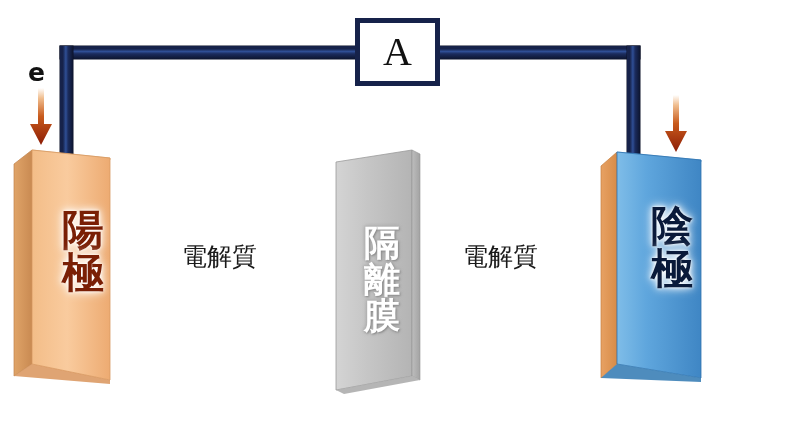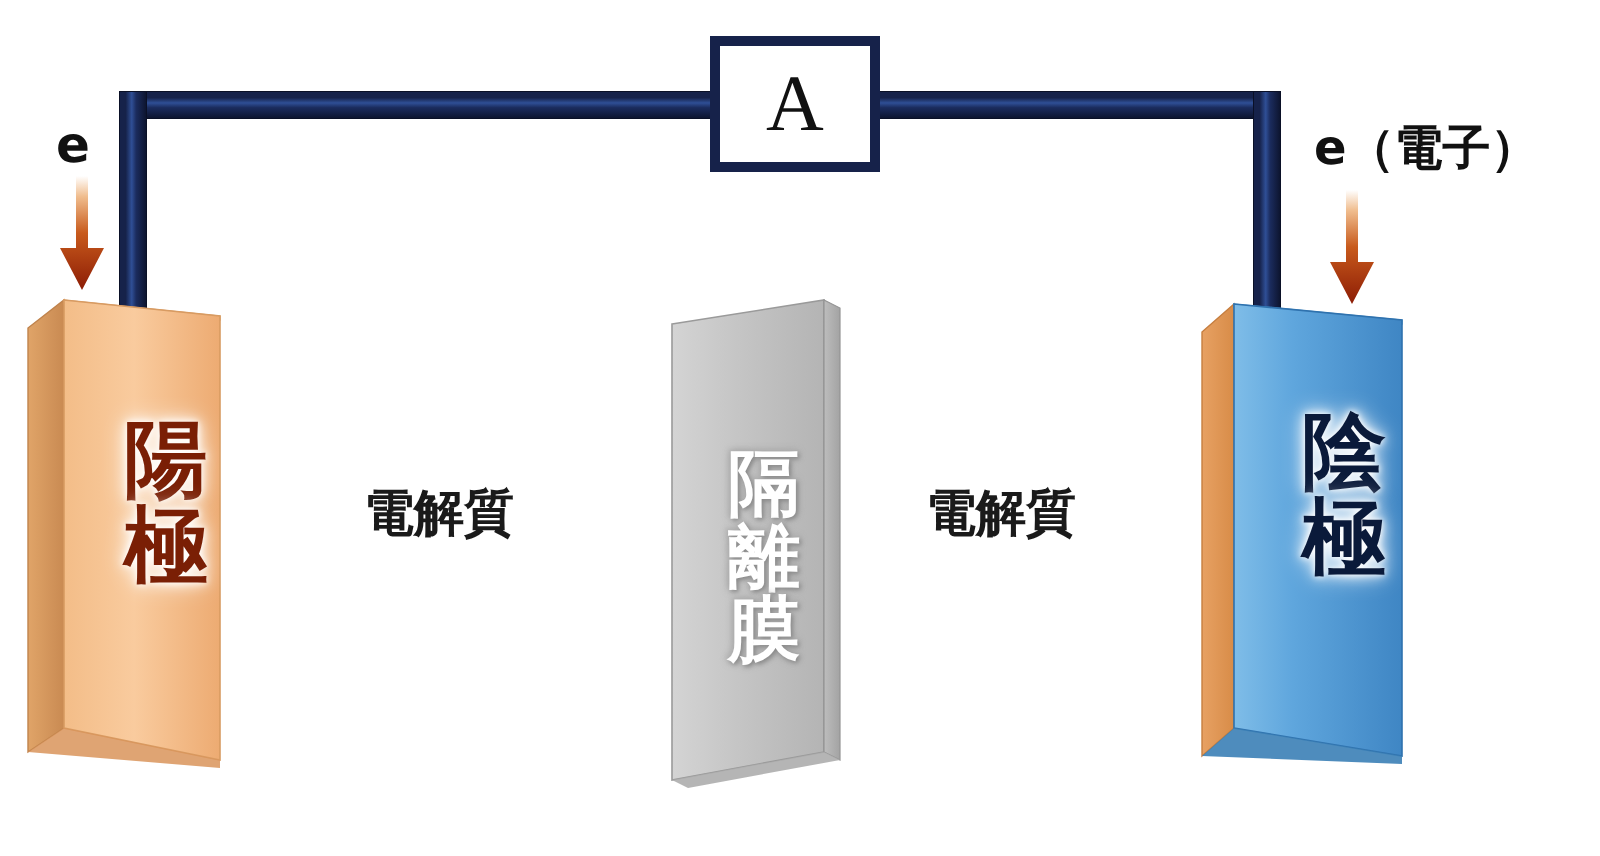--- a/index.html
+++ b/index.html
@@ -76,21 +76,20 @@
   }
   #label-e-left  { left: 28px;  top: 58px; }
   #label-e-right { left: 657px; top: 58px; font-size: 24px; }
 
   .label-electrolyte {
     position: absolute;
     font-size: 25px;
     color: #1a1a1a;
     white-space: nowrap;
     font-family: "DejaVu Sans", "Liberation Sans", sans-serif;
-    font-weight: bold;
   }
   #electrolyte-left  { left: 182px; top: 240px; }
   #electrolyte-right { left: 463px; top: 240px; }
 
   
   .plate {
     position: absolute;
   }
   .plate svg { display: block; overflow: visible; }
 
@@ -139,21 +138,20 @@
   <div class="wire" id="wire-top-left"></div>
   <div class="wire" id="wire-top-right"></div>
   <div class="wire wire-v" id="wire-left-down"></div>
   <div class="wire wire-v" id="wire-right-down"></div>
 
   <div id="ammeter">
     <span class="a-letter">A</span>
   </div>
 
   <div class="label-e" id="label-e-left">e</div>
-  <div class="label-e" id="label-e-right">e（電子）</div>
 
   <svg class="e-arrow" id="arrow-left" viewBox="0 0 26 58">
     <defs>
       <linearGradient id="arrowGradL" x1="0" y1="0" x2="0" y2="1">
         <stop offset="0%" stop-color="#ffffff"></stop>
         <stop offset="18%" stop-color="#f0bd8e"></stop>
         <stop offset="50%" stop-color="#c85a1c"></stop>
         <stop offset="100%" stop-color="#8c1c05"></stop>
       </linearGradient>
     </defs>

